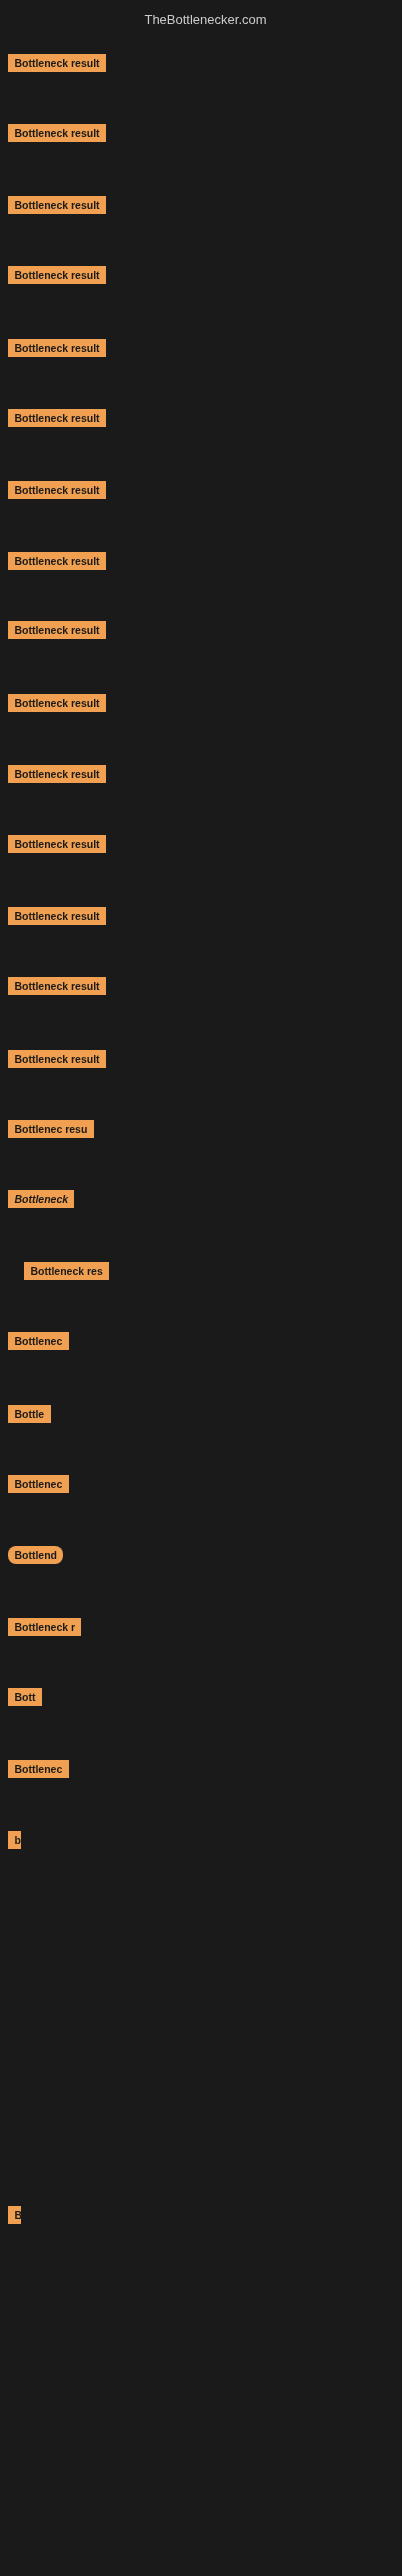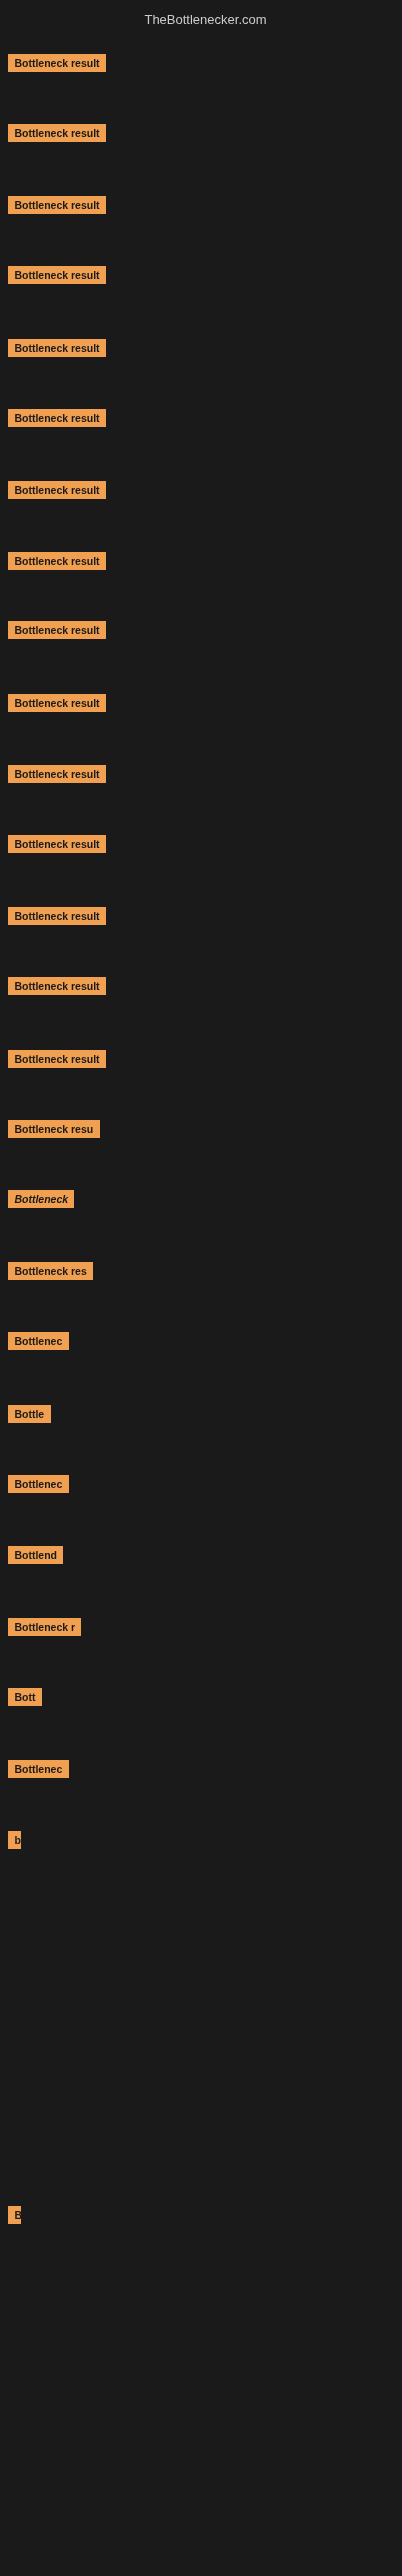--- a/index.html
+++ b/index.html
@@ -55,26 +55,26 @@
     <div class="bottleneck-item" style="top: 401px; left: 0px;"><div class="bottleneck-badge" style="max-width: 147px;">Bottleneck result</div></div>
     <div class="bottleneck-item" style="top: 473px; left: 0px;"><div class="bottleneck-badge" style="max-width: 146px;">Bottleneck result</div></div>
     <div class="bottleneck-item" style="top: 544px; left: 0px;"><div class="bottleneck-badge" style="max-width: 145px;">Bottleneck result</div></div>
     <div class="bottleneck-item" style="top: 613px; left: 0px;"><div class="bottleneck-badge" style="max-width: 144px;">Bottleneck result</div></div>
     <div class="bottleneck-item" style="top: 686px; left: 0px;"><div class="bottleneck-badge" style="max-width: 142px;">Bottleneck result</div></div>
     <div class="bottleneck-item" style="top: 757px; left: 0px;"><div class="bottleneck-badge" style="max-width: 141px;">Bottleneck result</div></div>
     <div class="bottleneck-item" style="top: 827px; left: 0px;"><div class="bottleneck-badge" style="max-width: 139px;">Bottleneck result</div></div>
     <div class="bottleneck-item" style="top: 899px; left: 0px;"><div class="bottleneck-badge" style="max-width: 134px;">Bottleneck result</div></div>
     <div class="bottleneck-item" style="top: 969px; left: 0px;"><div class="bottleneck-badge" style="max-width: 133px;">Bottleneck result</div></div>
     <div class="bottleneck-item" style="top: 1042px; left: 0px;"><div class="bottleneck-badge" style="max-width: 131px;">Bottleneck result</div></div>
-    <div class="bottleneck-item" style="top: 1112px; left: 0px;"><div class="bottleneck-badge" style="max-width: 119px;">Bottleneck resu</div></div>
+    <div class="bottleneck-item" style="top: 1112px; left: 0px;"><div class="bottleneck-badge" style="max-width: 119px;">Bottlenec resu</div></div>
     <div class="bottleneck-item" style="top: 1182px; left: 0px; font-style: italic;"><div class="bottleneck-badge" style="max-width: 81px;">Bottleneck</div></div>
-    <div class="bottleneck-item" style="top: 1254px; left: 0px;"><div class="bottleneck-badge" style="max-width: 109px;">Bottleneck res</div></div>
+    <div class="bottleneck-item" style="top: 1254px; left: 16px;"><div class="bottleneck-badge" style="max-width: 109px;">Bottleneck res</div></div>
     <div class="bottleneck-item" style="top: 1324px; left: 0px;"><div class="bottleneck-badge" style="max-width: 72px;">Bottlenec</div></div>
     <div class="bottleneck-item" style="top: 1397px; left: 0px;"><div class="bottleneck-badge" style="max-width: 52px;">Bottle</div></div>
     <div class="bottleneck-item" style="top: 1467px; left: 0px;"><div class="bottleneck-badge" style="max-width: 74px;">Bottlenec</div></div>
-    <div class="bottleneck-item" style="top: 1538px; left: 0px;"><div class="bottleneck-badge" style="max-width: 66px;">Bottlend</div></div>
+    <div class="bottleneck-item" style="top: 1538px; left: 0px;"><div class="bottleneck-badge" style="max-width: 66px; border-radius: 8px;">Bottlend</div></div>
     <div class="bottleneck-item" style="top: 1610px; left: 0px;"><div class="bottleneck-badge" style="max-width: 90px;">Bottleneck r</div></div>
     <div class="bottleneck-item" style="top: 1680px; left: 0px;"><div class="bottleneck-badge" style="max-width: 42px;">Bott</div></div>
     <div class="bottleneck-item" style="top: 1752px; left: 0px;"><div class="bottleneck-badge" style="max-width: 72px;">Bottlenec</div></div>
     <div class="bottleneck-item" style="top: 1823px; left: 0px;"><div class="bottleneck-badge" style="max-width: 11.3px;">b</div></div>
     <div class="bottleneck-item" style="top: 2198px; left: 0px;"><div class="bottleneck-badge" style="max-width: 13px;">B</div></div>
   </div>
 
 
 </body></html>

